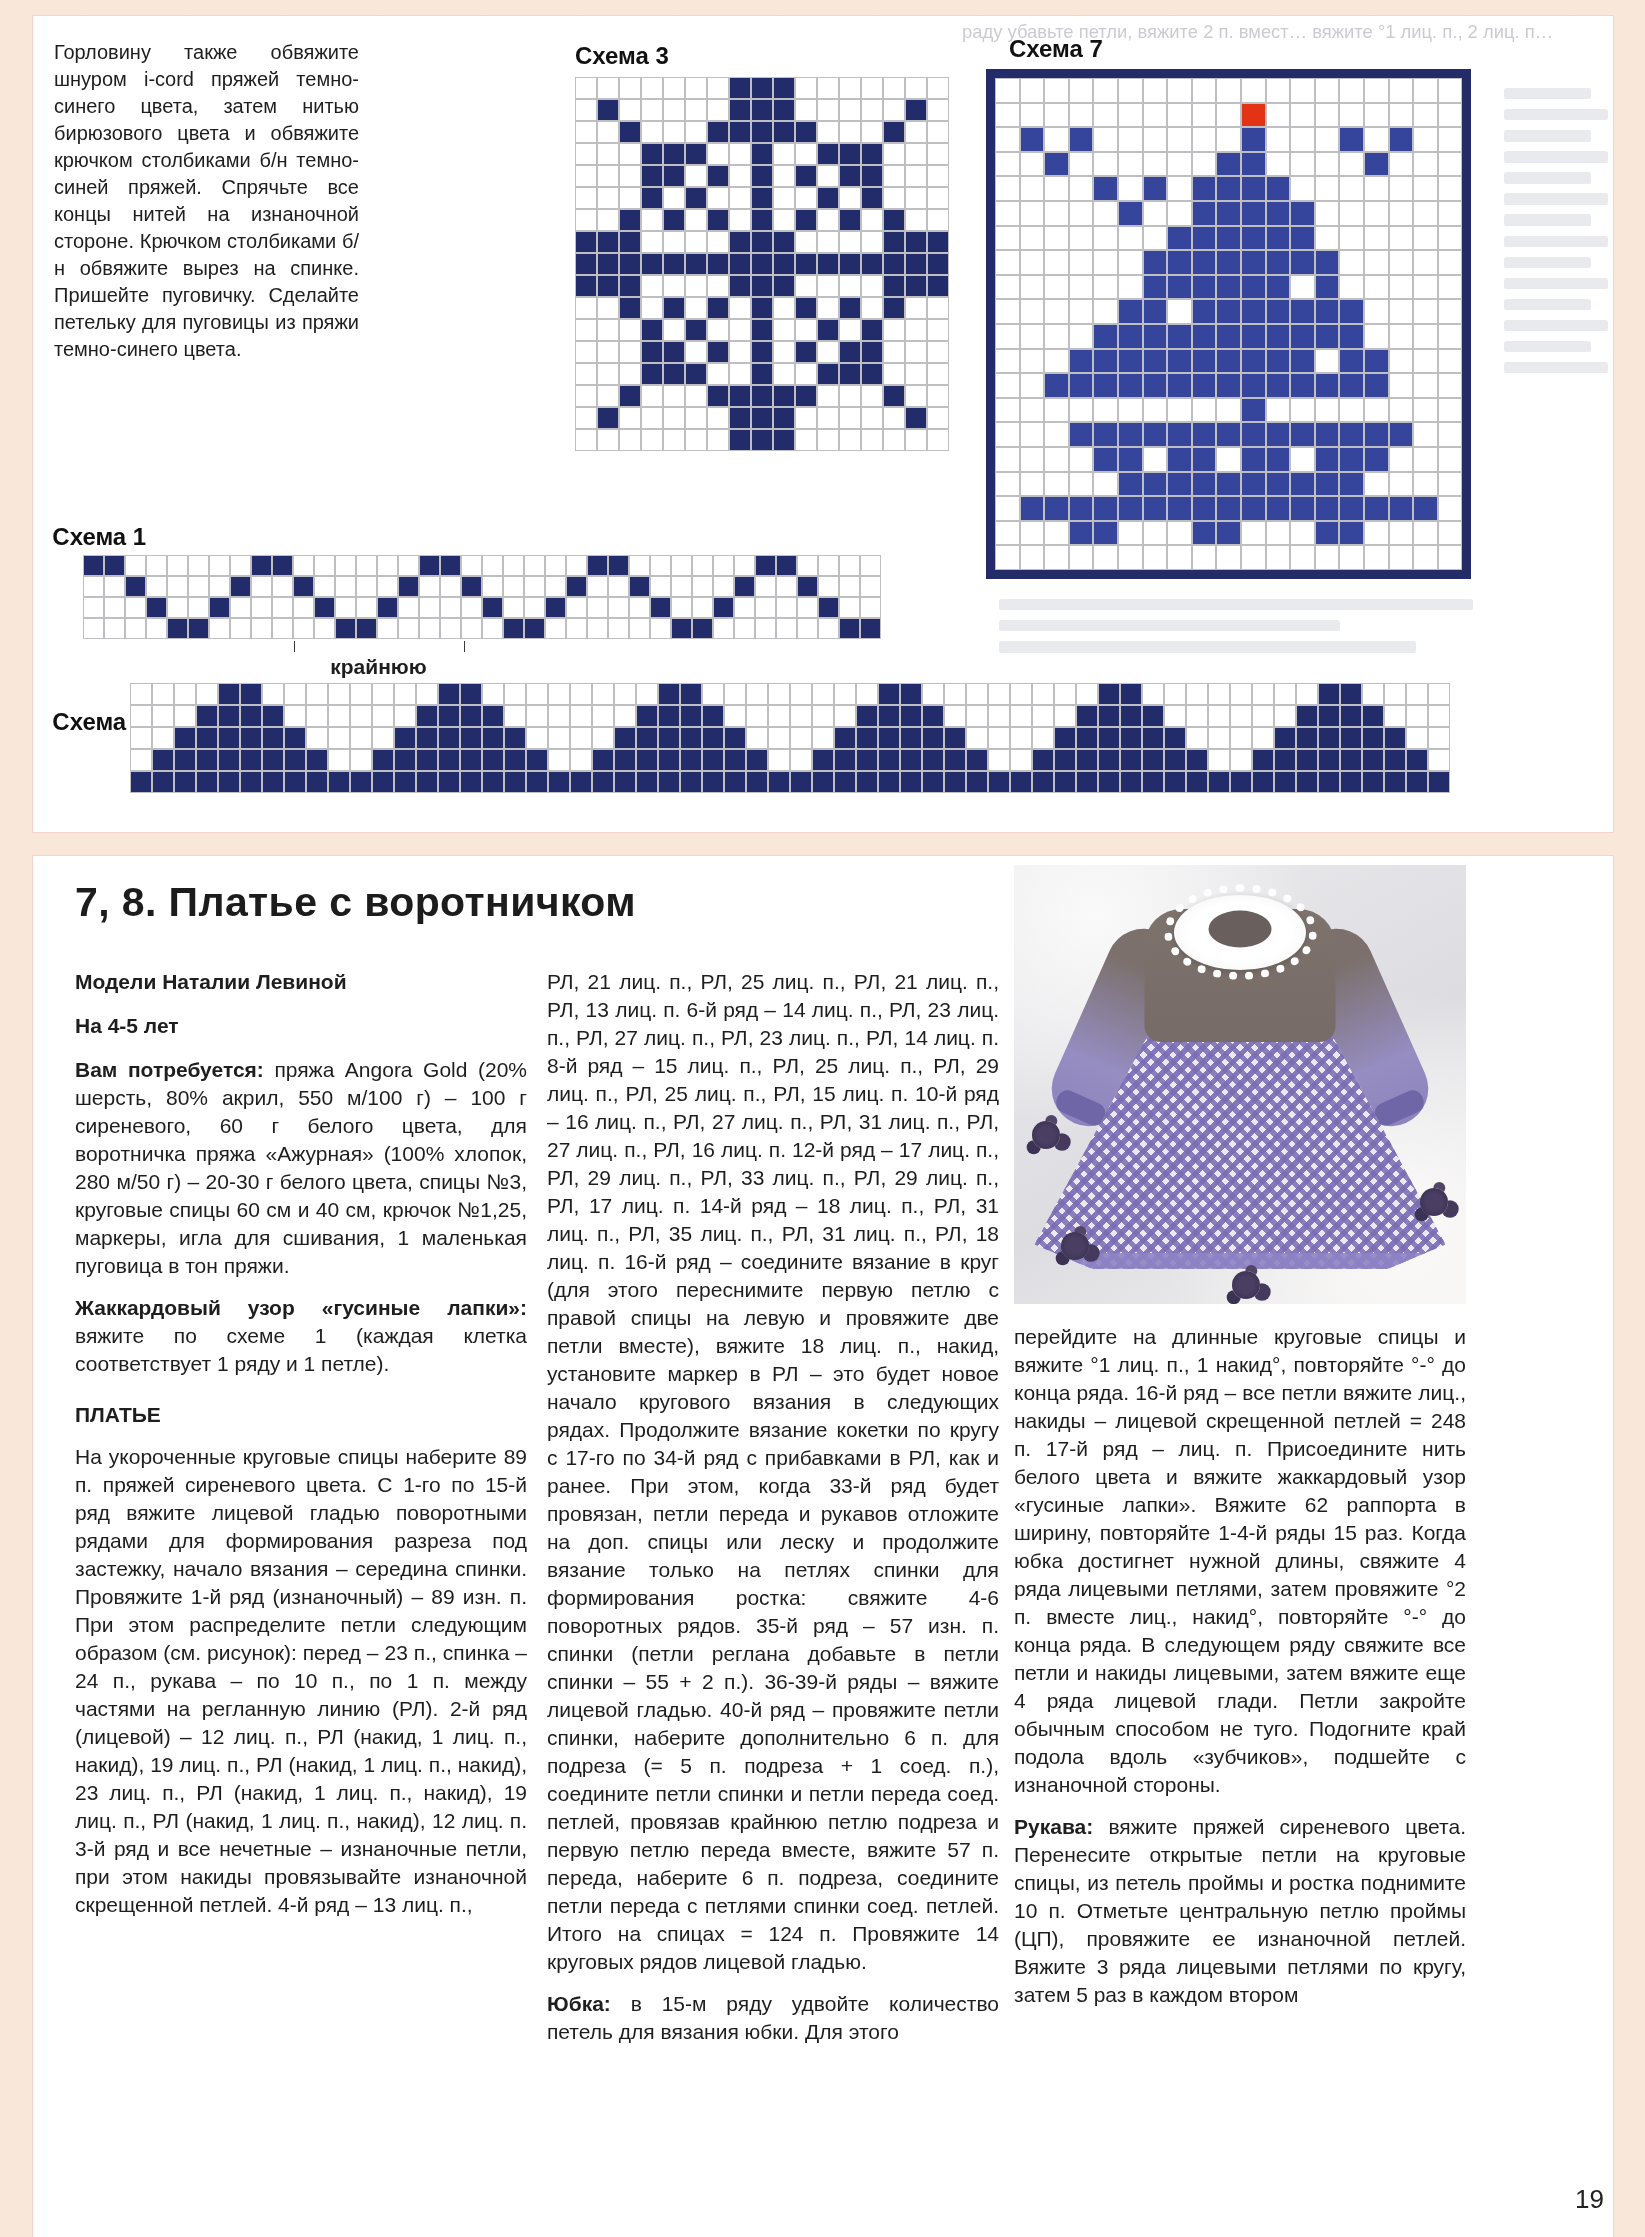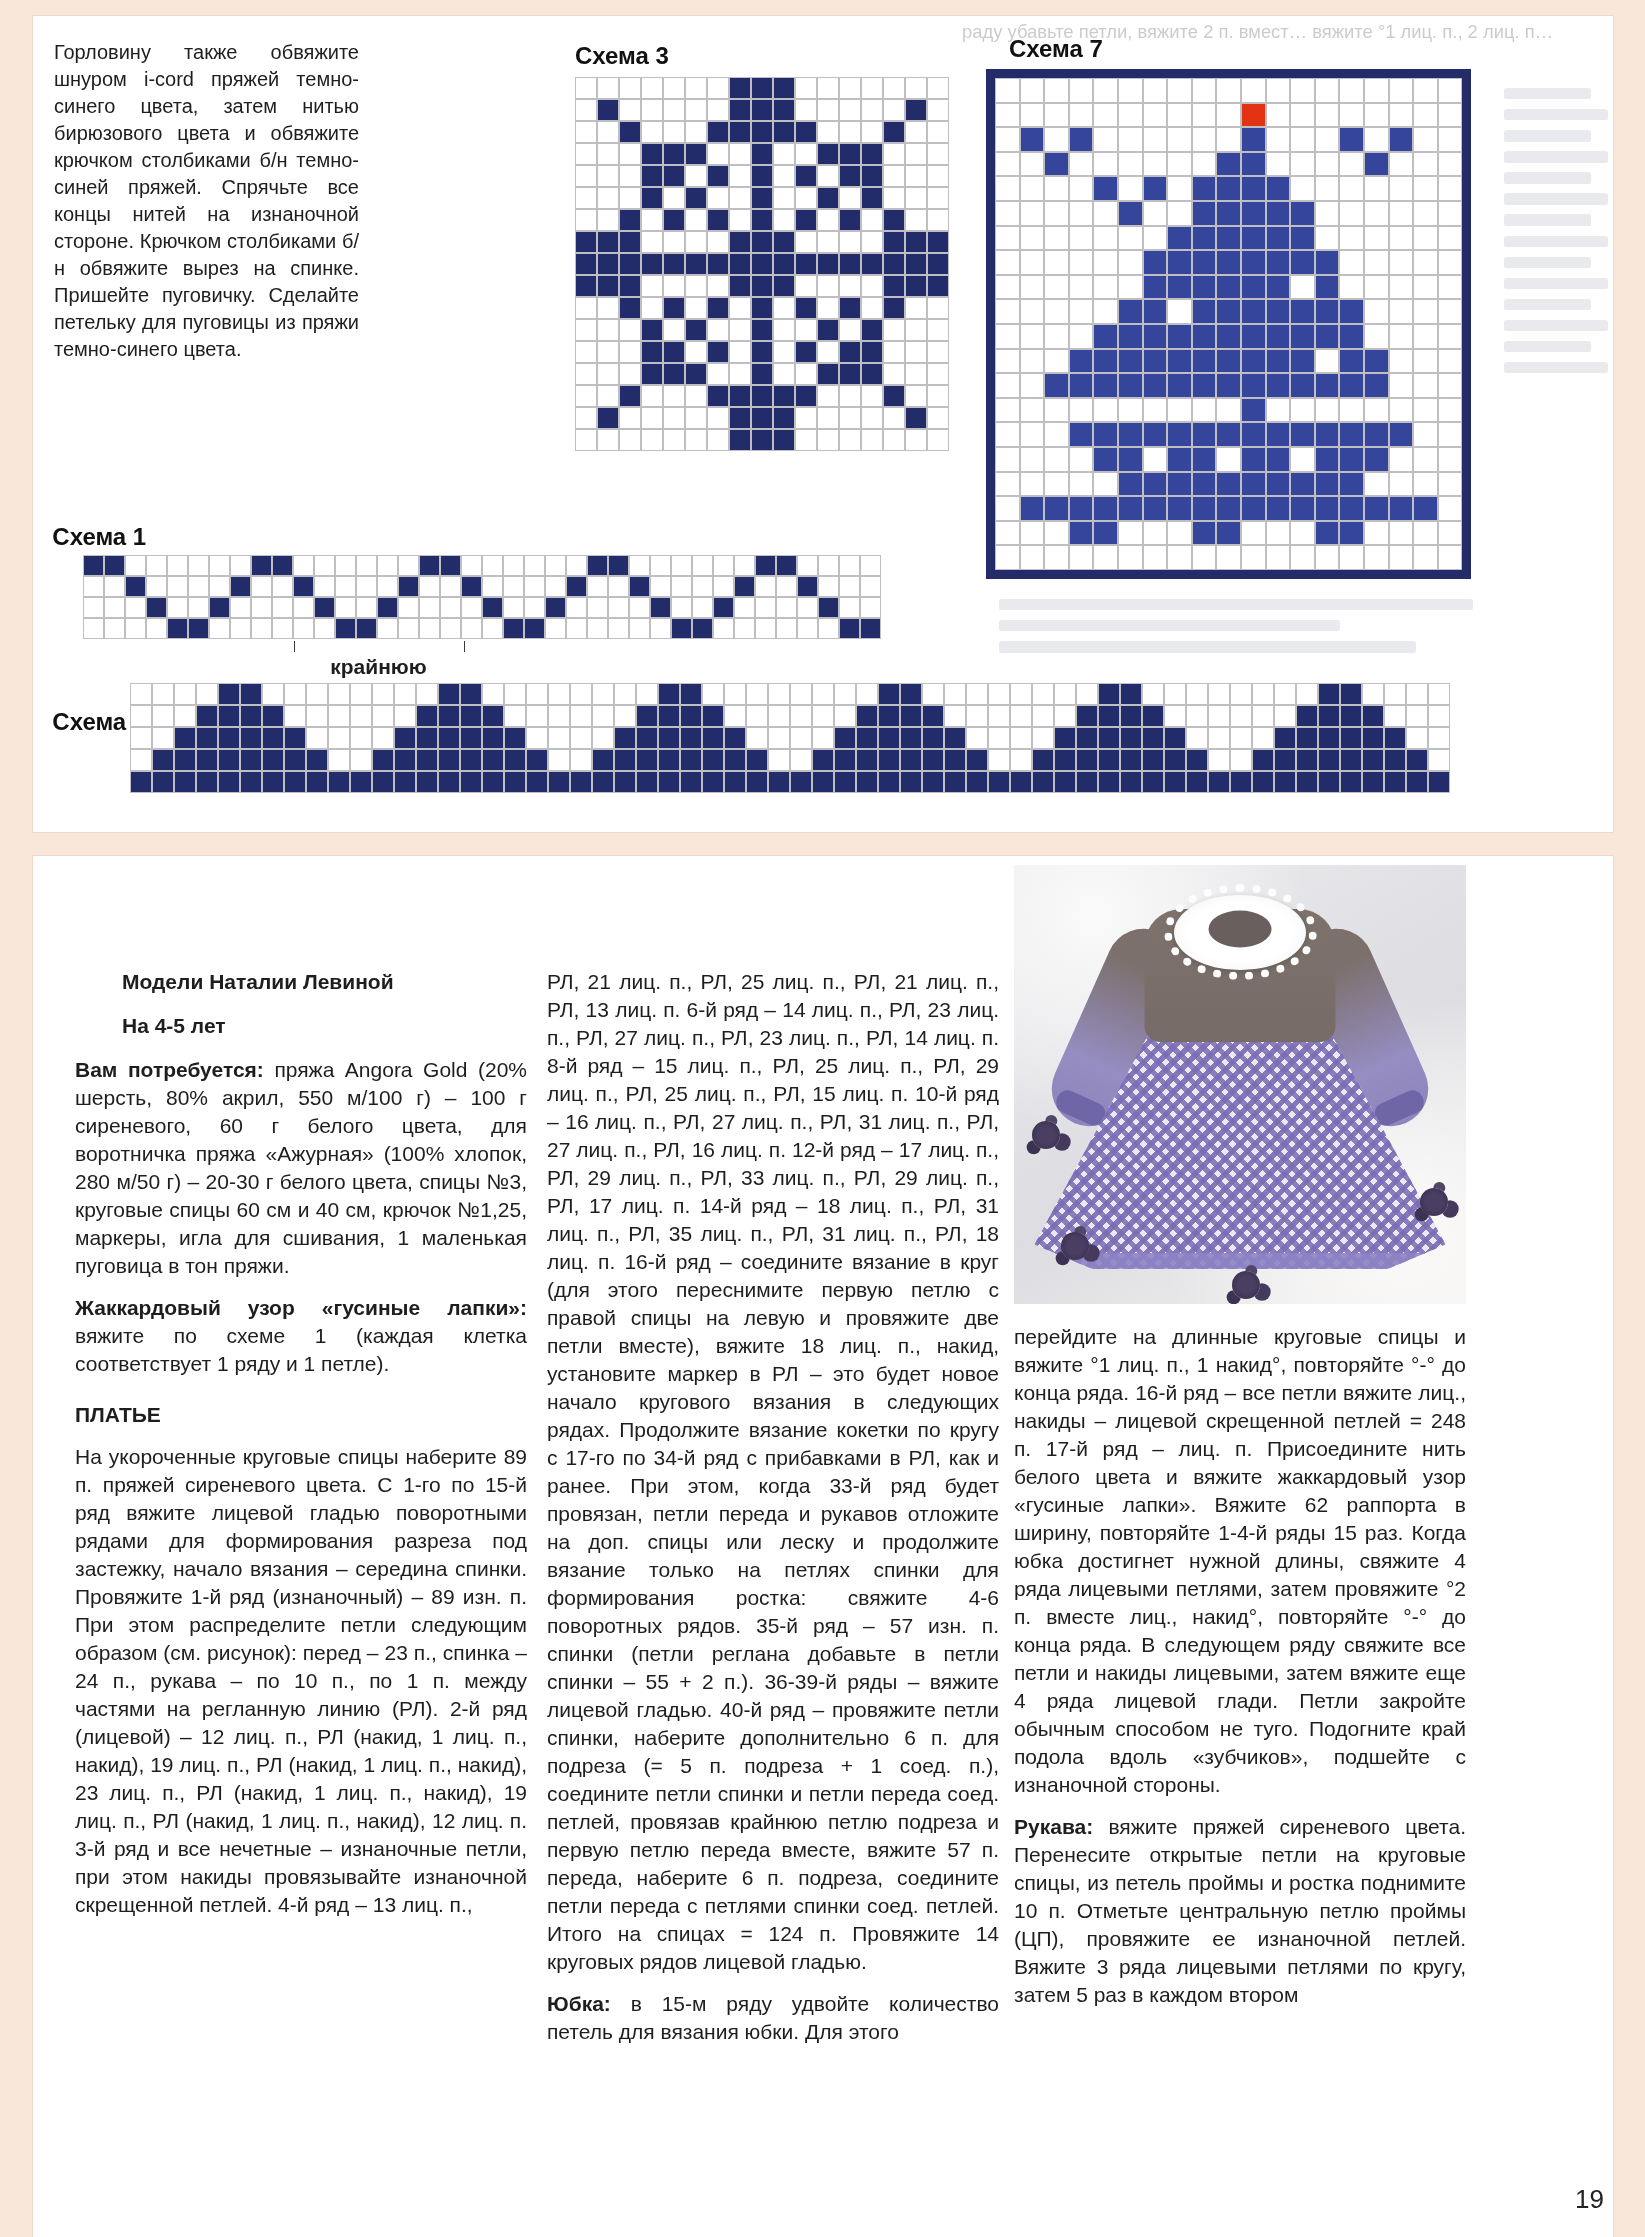--- a/index.html
+++ b/index.html
@@ -25,21 +25,21 @@
   }
   .sheet-top{left:33px;top:16px;width:1580px;height:816px;}
   .sheet-bottom{left:33px;top:856px;width:1580px;height:1382px;overflow:hidden;}
 
   
   .intro{
     position:absolute;left:21px;top:23px;width:305px;
     font-size:20px;line-height:27px;
   }
   .para{margin:0 0 14px;text-align:justify;}
-  .para.bold{font-weight:bold;margin-bottom:16px;margin-left:47px;}
+  .para.bold{font-weight:bold;margin-bottom:16px;}
   .para.subhead{font-weight:bold;margin:23px 0 14px;text-align:left;}
 
   
   .chart-label{position:absolute;font-weight:bold;font-size:24px;color:#111;}
   .chart{position:absolute;display:grid;background:#fff;}
   .chart .cell{border:0.4px solid #bfbfc3;box-sizing:border-box;}
   .schema3-label{left:542px;top:26px;}
   .schema3{left:542px;top:61px;}
   .schema4-label{left:976px;top:19.3px;}
   .schema4{left:953px;top:53px;border:9.7px solid #232b69;}
@@ -1313,20 +1313,21 @@
       <div class="ghost-line"></div>
     </div>
     <div class="ghost-mid">
       <div class="ghost-line"></div>
       <div class="ghost-line"></div>
       <div class="ghost-line"></div>
     </div>
   </section>
 
   <section class="sheet sheet-bottom">
+    <h1 class="title">7, 8. Платье с воротничком</h1>
 
     <div class="col col1">
         <p class="para bold"><b>Модели Наталии Левиной</b></p>
         <p class="para bold"><b>На 4-5 лет</b></p>
         <p class="para"><b>Вам потребуется: </b>пряжа Angora Gold (20% шерсть, 80% акрил, 550 м/100 г) – 100 г сиреневого, 60 г белого цвета, для воротничка пряжа «Ажурная» (100% хлопок, 280 м/50 г) – 20-30 г белого цвета, спицы №3, круговые спицы 60 см и 40 см, крючок №1,25, маркеры, игла для сшивания, 1 маленькая пуговица в тон пряжи.</p>
         <p class="para"><b>Жаккардовый узор «гусиные лапки»: </b>вяжите по схеме 1 (каждая клетка соответствует 1 ряду и 1 петле).</p>
         <p class="para subhead"><b>ПЛАТЬЕ</b></p>
         <p class="para">На укороченные круговые спицы наберите 89 п. пряжей сиреневого цвета. С 1-го по 15-й ряд вяжите лицевой гладью поворотными рядами для формирования разреза под застежку, начало вязания – середина спинки. Провяжите 1-й ряд (изнаночный) – 89 изн. п. При этом распределите петли следующим образом (см. рисунок): перед – 23 п., спинка – 24 п., рукава – по 10 п., по 1 п. между частями на регланную линию (РЛ). 2-й ряд (лицевой) – 12 лиц. п., РЛ (накид, 1 лиц. п., накид), 19 лиц. п., РЛ (накид, 1 лиц. п., накид), 23 лиц. п., РЛ (накид, 1 лиц. п., накид), 19 лиц. п., РЛ (накид, 1 лиц. п., накид), 12 лиц. п. 3-й ряд и все нечетные – изнаночные петли, при этом накиды провязывайте изнаночной скрещенной петлей. 4-й ряд – 13 лиц. п.,</p>
       </div>
     <div class="col col2">

